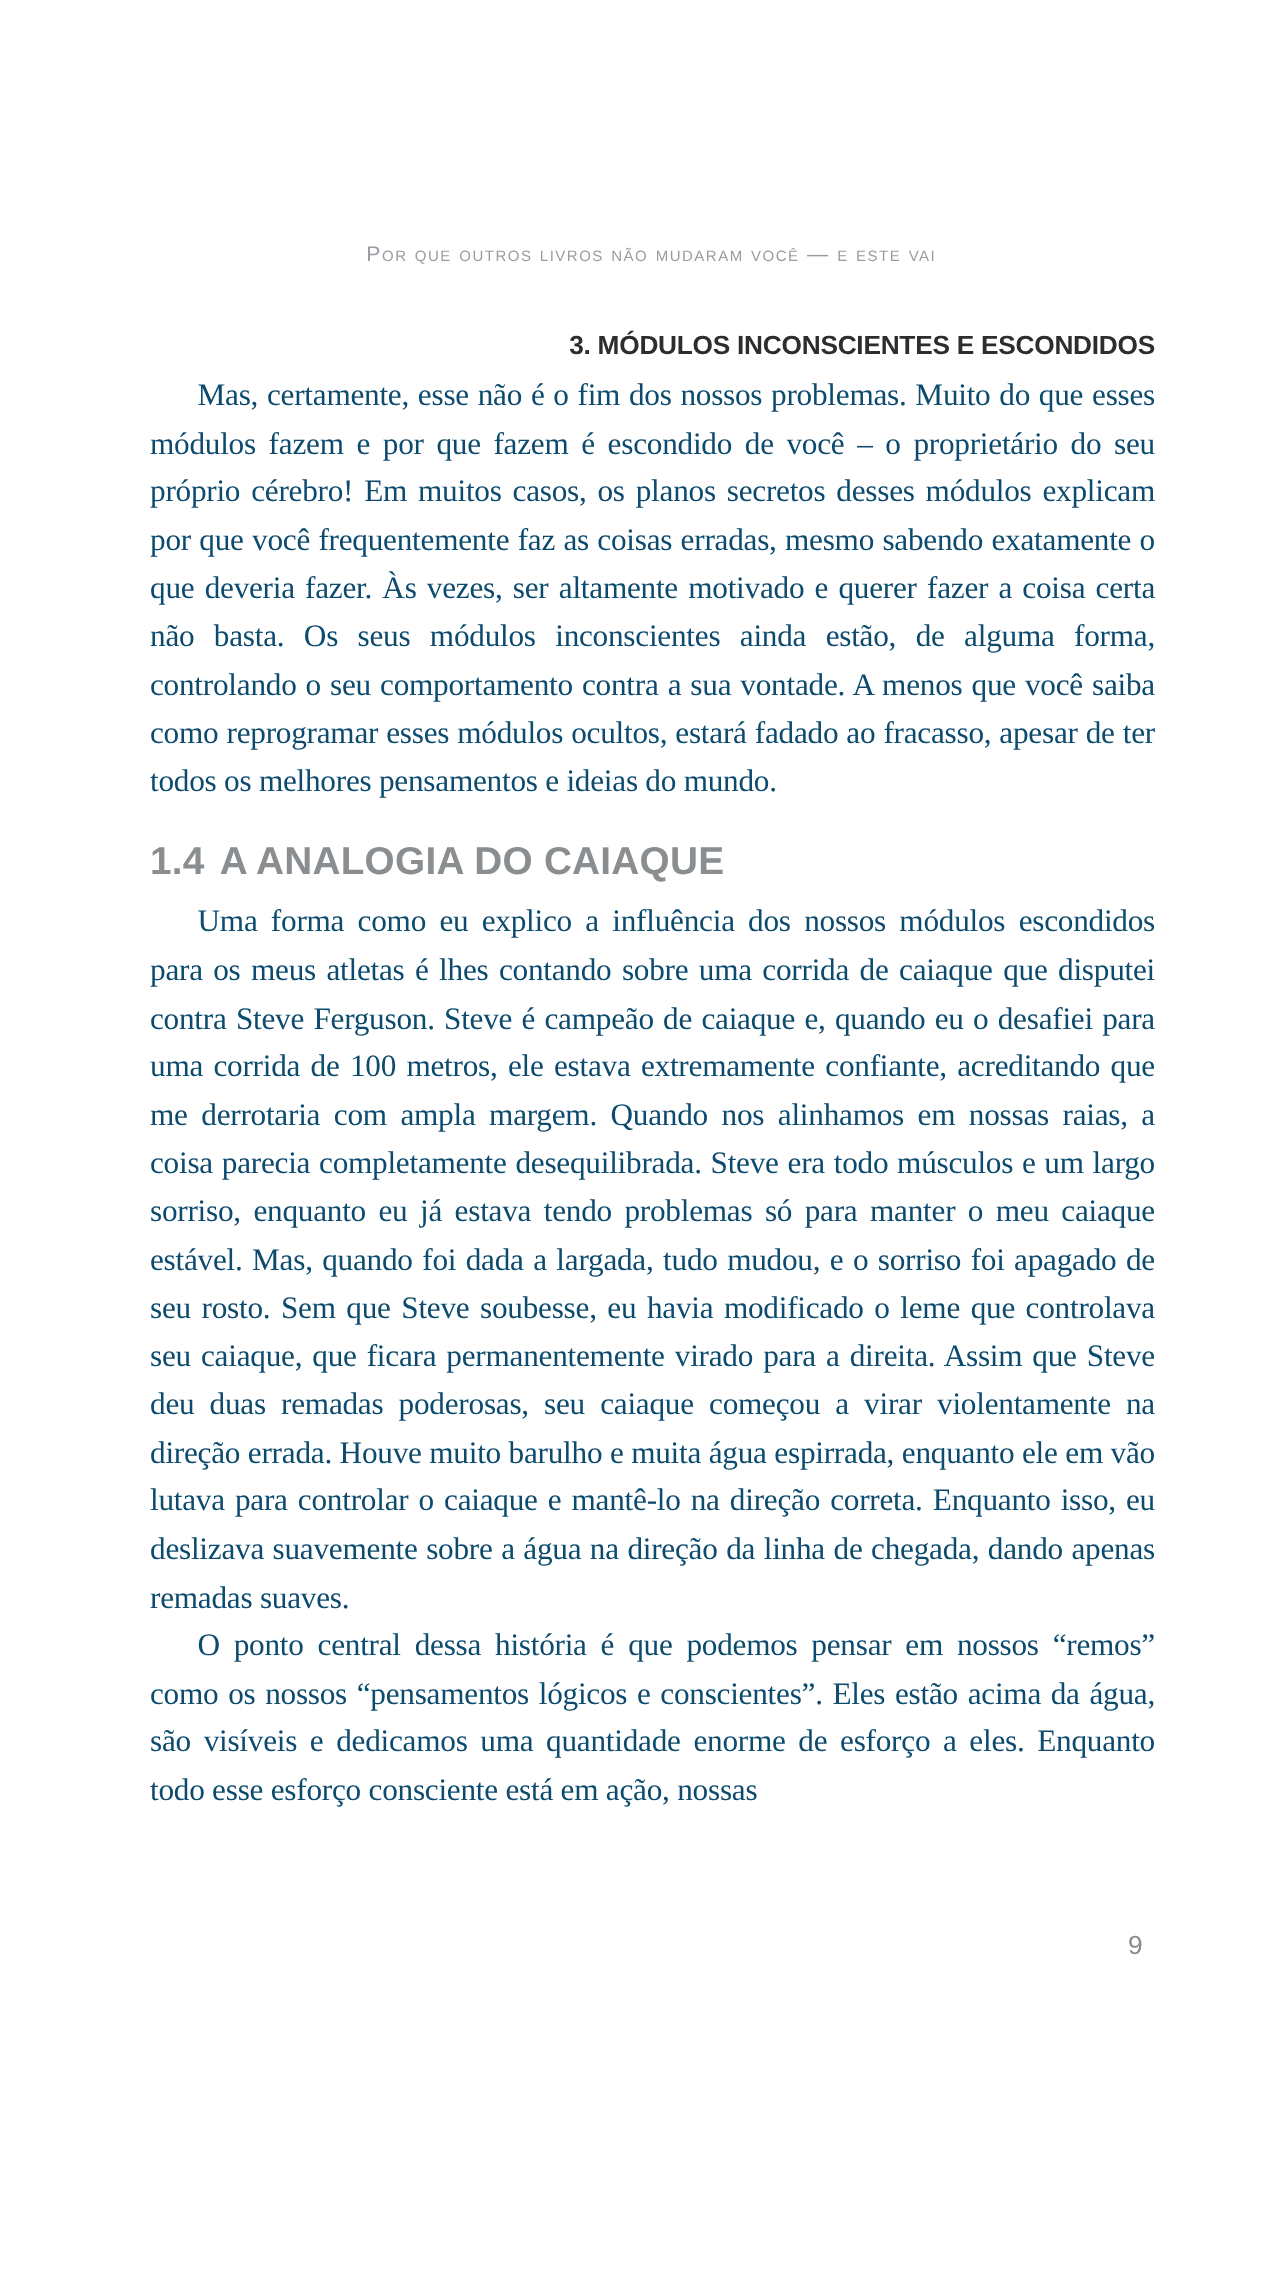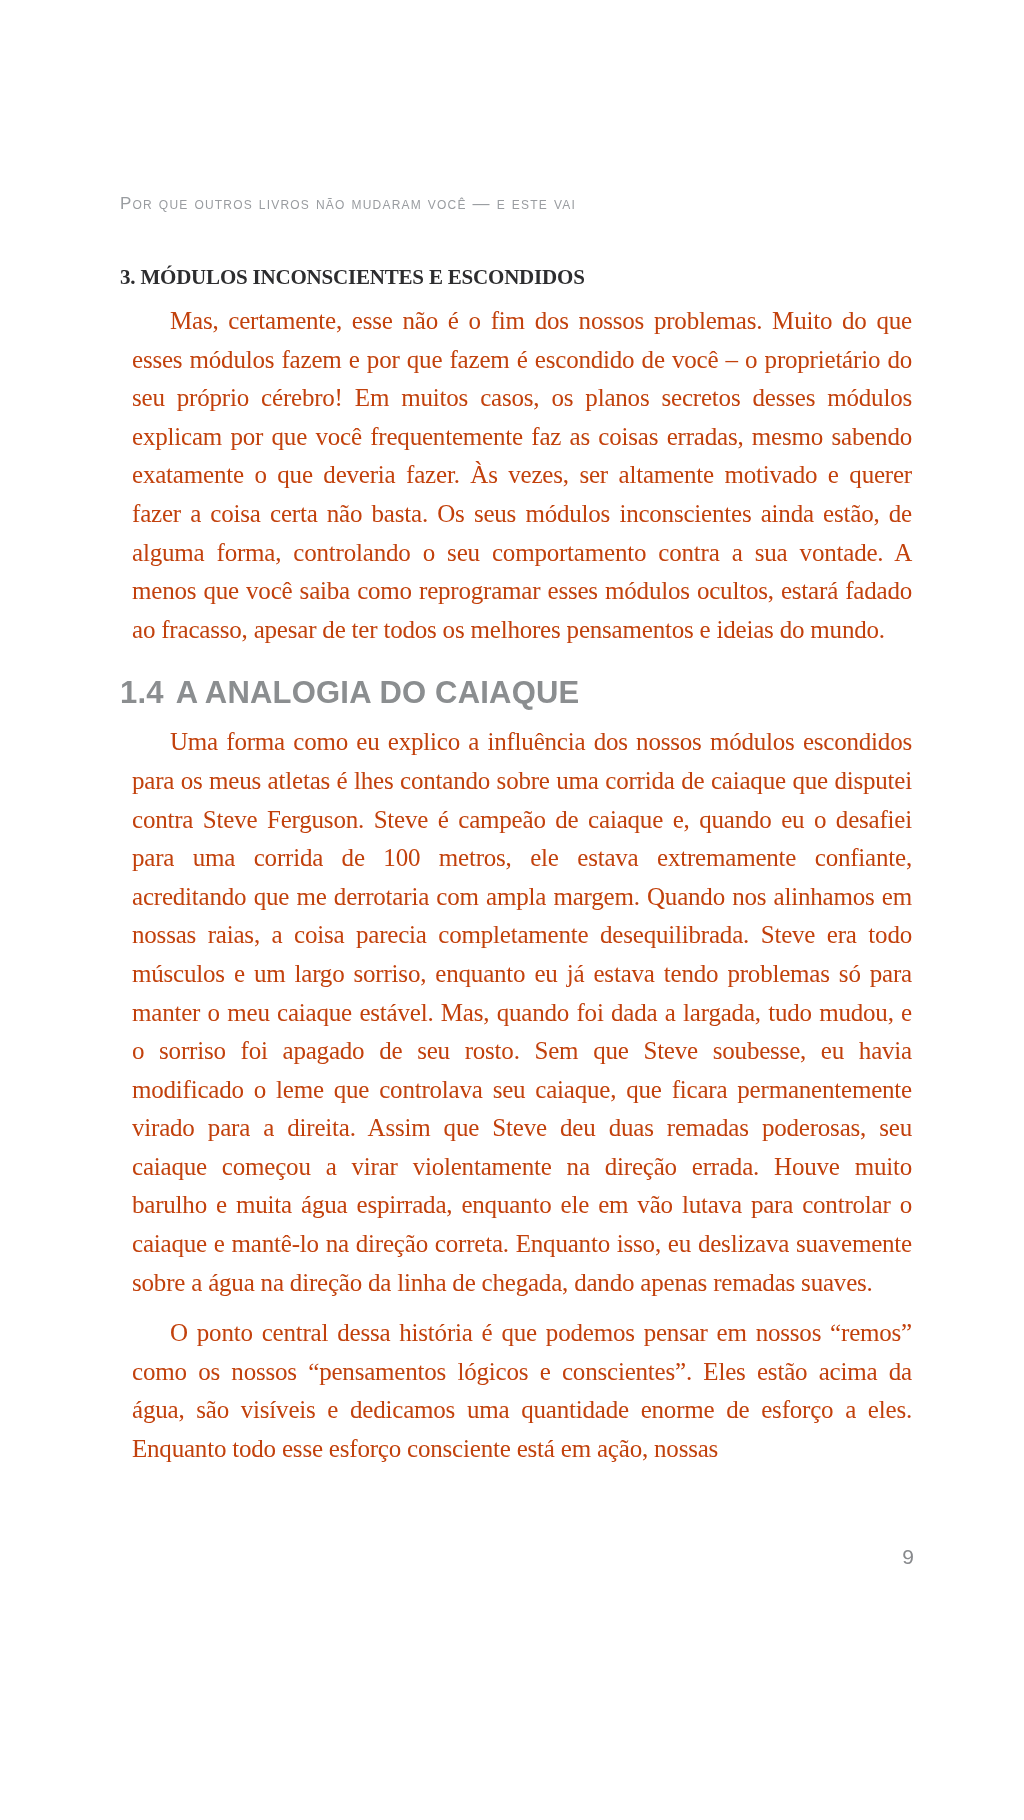--- a/index.html
+++ b/index.html
@@ -15,44 +15,45 @@
     overflow: hidden;
     font-family: "Liberation Serif", serif;
   }
   .content {
     position: absolute;
     left: 120px;
     top: 194px;
     width: 804px;
   }
   .running-header {
-    text-align: left;
+    text-align: center;
     font-family: "Liberation Sans", sans-serif;
     font-variant: small-caps;
     font-size: 17px;
     line-height: 20px;
     letter-spacing: 1.2px;
     color: #999ca0;
     padding-right: 2px;
   }
   .sub-heading {
     margin: 50px 0 8px 0;
-    font-family: Liberation Serif, serif;
+    font-family: Liberation Sans, sans-serif;
     font-size: 21px;
     line-height: 26px;
     font-weight: 700;
     letter-spacing: -0.2px;
     color: #2d2d2f;
+    text-align: right;
   }
   .body {
-    margin: 12px;
+    margin: 0;
     font-family: "Liberation Serif", serif;
     font-size: 25px;
     line-height: 38.6px;
-    color: #c2410c;
+    color: #0c4a6e;
     text-align: justify;
     letter-spacing: -0.2px;
   }
   .indent {
     text-indent: 38px;
   }
   .section-heading {
     margin: 26px 0 12px 0;
     font-family: "Liberation Sans", sans-serif;
     font-size: 31px;

